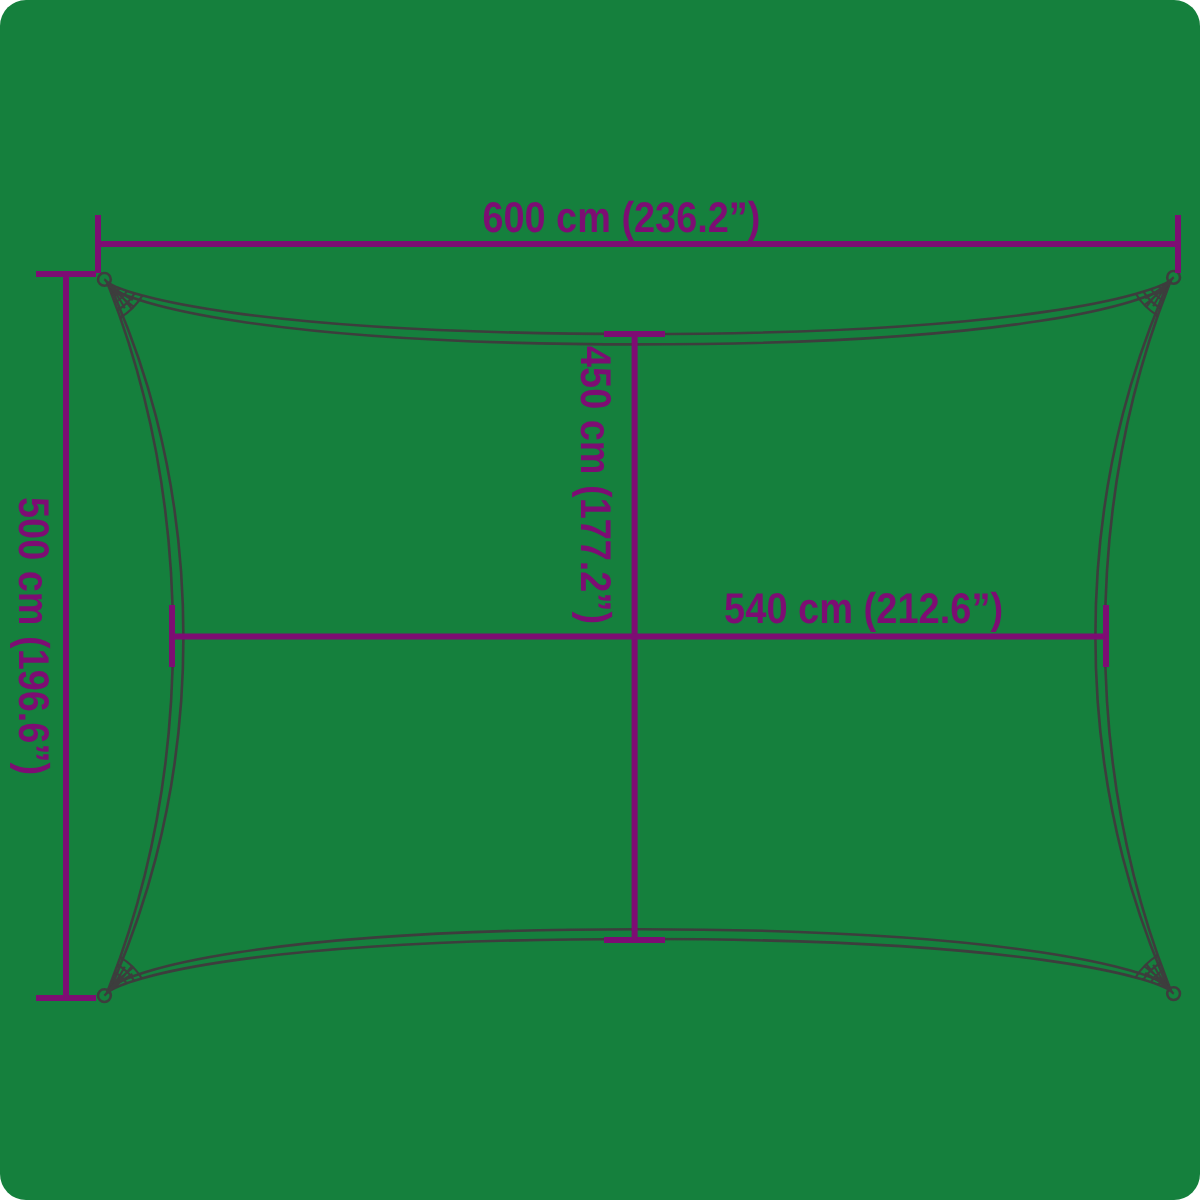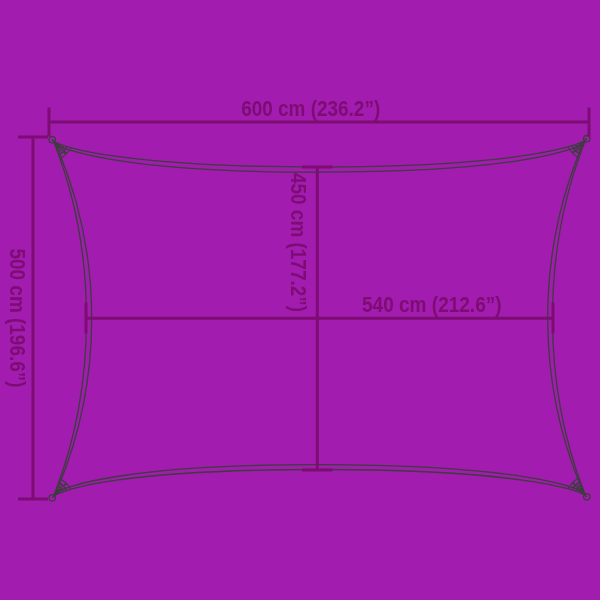--- a/index.html
+++ b/index.html
@@ -1,16 +1,16 @@
 <!DOCTYPE html>
 <html><head>
 <meta charset="utf-8">
 <style>
   html,body{margin:0;padding:0;background:#ffffff;}
-  .wrap{width:600px;height:600px;position:relative;background:#a21caf;}
+  .wrap{width:600px;height:600px;position:relative;background:#15803d;border-radius:13px;}
   svg{display:block;}
   text{font-family:"Liberation Sans",sans-serif;font-weight:bold;fill:#7D0D73;}
 </style>
 </head>
 <body>
 <div class="wrap">
 <svg width="600" height="600" viewBox="0 0 600 600">
 
   <g fill="none" stroke="#3d3d3d" stroke-width="1.3">
 

